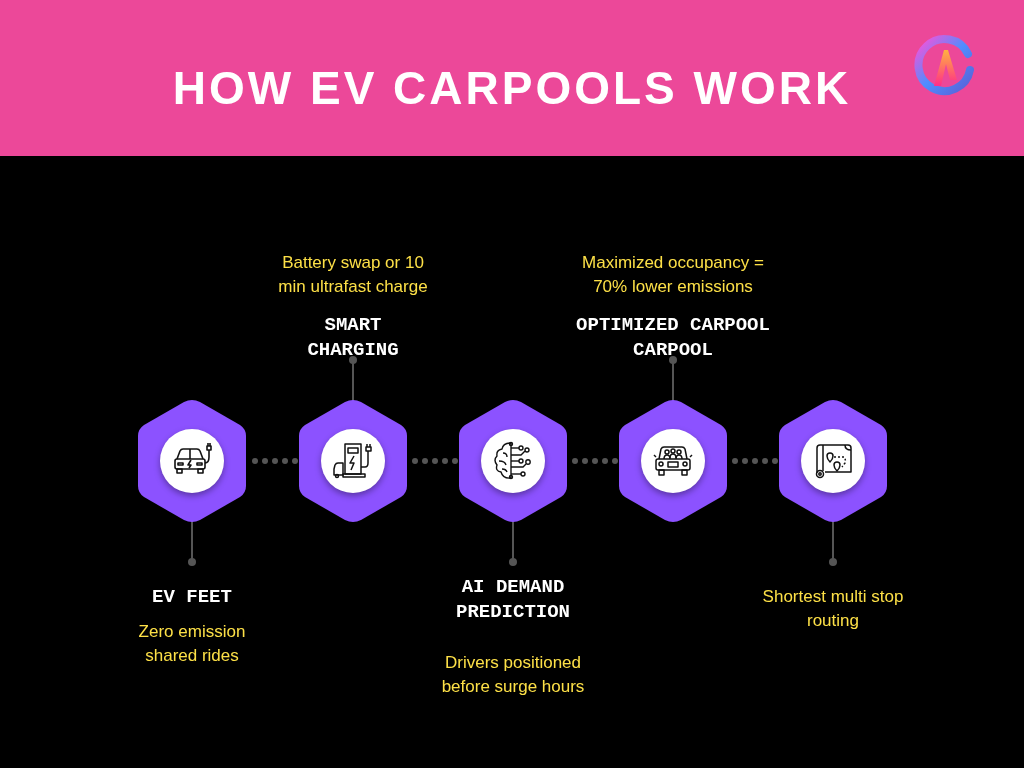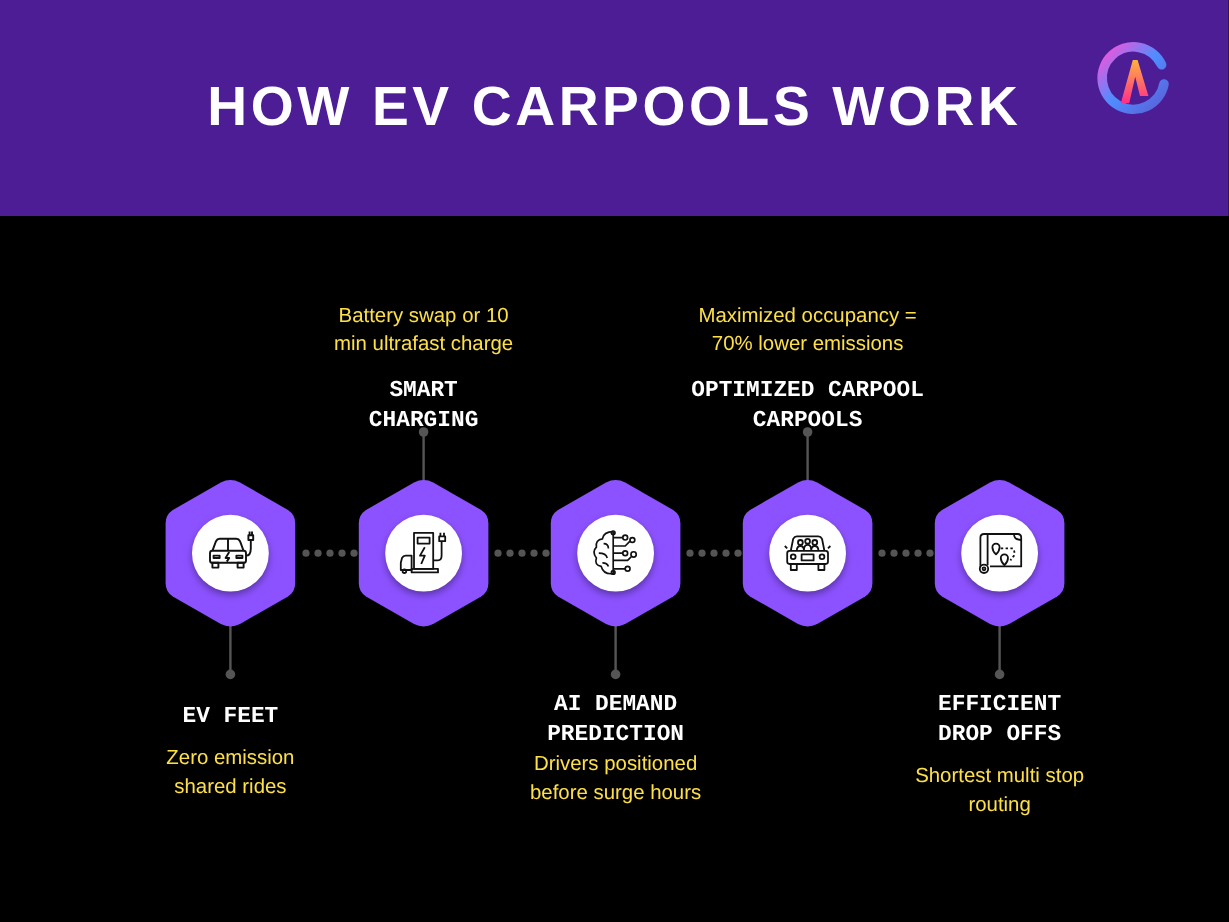--- a/index.html
+++ b/index.html
@@ -1,18 +1,18 @@
 <!DOCTYPE html>
 <html><head>
 <meta charset="utf-8">
 <style>
   html, body { margin:0; padding:0; }
   body { width:1024px; height:768px; background:#000; position:relative; overflow:hidden;
          font-family:"Liberation Sans", "DejaVu Sans", sans-serif; color:#fff; }
-  .header { position:absolute; left:0; top:0; width:1024px; height:180px; background:#4c1d95; }
+  .header { position:absolute; left:0; top:0; width:1024px; height:156px; background:#ec4899; }
   .title { position:absolute; left:0; top:62px; width:1024px; text-align:center;
            font-size:46px; font-weight:bold; letter-spacing:3px; color:#fff; line-height:52px; }
   .logo { position:absolute; left:910px; top:28px; width:70px; height:70px; }
   .step { position:absolute; width:0; height:0; }
   .hex { position:absolute; left:-56px; top:-63px; width:112px; height:126px; }
   .hex-circle { position:absolute; left:-32px; top:-32px; width:64px; height:64px; border-radius:50%;
                 background:#fff; box-shadow:0 3px 6px rgba(0,0,0,0.35); }
   .hex-circle svg { position:absolute; left:10px; top:10px; width:44px; height:44px; }
   .vline { position:absolute; left:-1px; width:2px; background:#555; }
   .vdot { position:absolute; left:-4px; width:8px; height:8px; border-radius:50%; background:#555; }
@@ -161,21 +161,21 @@
         <circle cx="32" cy="35" r="2"></circle>
       <circle cx="20" cy="5" r="1.5"></circle>
         <circle cx="20" cy="38" r="1.5"></circle>
     </svg>
   </div>
   <div class="label" style="top:114px;">
     <div class="heading">
       <div>AI DEMAND</div>
       <div>PREDICTION</div>
     </div>
-    <div class="desc" style="margin-top:0;">
+    <div class="desc" style="margin-top:26px;">
       <div>Drivers positioned</div>
       <div>before surge hours</div>
     </div>
   </div>
 </div>
 
 <div class="step" style="left:673px; top:461px;">
   <div class="vline" style="top:-100px; height:40px;"></div>
   <div class="vdot" style="top:-105px;"></div>
   <svg class="hex" viewBox="0 0 112 126">
@@ -200,21 +200,21 @@
         <path d="M39 18 L41 16"></path>
     </svg>
   </div>
   <div class="label" style="top:-210px; width:280px; left:-140px;">
     <div class="desc">
       <div>Maximized occupancy =</div>
       <div>70% lower emissions</div>
     </div>
     <div class="heading" style="margin-top:14px;">
       <div>OPTIMIZED CARPOOL</div>
-      <div>CARPOOLS</div>
+      <div>CARPOOL</div>
     </div>
   </div>
 </div>
 
 <div class="step" style="left:833px; top:461px;">
   <div class="vline" style="top:60px; height:40px;"></div>
   <div class="vdot" style="top:97px;"></div>
   <svg class="hex" viewBox="0 0 112 126">
     <path d="M56 2 Q60 2 64 4 L104 27 Q110 31 110 38 L110 88 Q110 95 104 99 L64 122 Q56 126 48 122 L8 99 Q2 95 2 88 L2 38 Q2 31 8 27 L48 4 Q52 2 56 2 Z" fill="#8c52ff"></path>
   </svg>
@@ -225,22 +225,18 @@
       <circle cx="9" cy="35" r="3.5"></circle>
         <circle cx="9" cy="35" r="1.2"></circle>
       <path d="M12 6 L12 32"></path>
       <path d="M34 6 Q34 11 40 11"></path>
       <path d="M16 17 a3 3 0 1 1 6 0 q0 3 -3 6 q-3 -3 -3 -6 z"></path>
       <path d="M23 26 a3 3 0 1 1 6 0 q0 3 -3 6 q-3 -3 -3 -6 z"></path>
       <path d="M23 18 L33 18 Q35 20 34 24 L31 28" stroke-dasharray="2 2"></path>
     </svg>
   </div>
   <div class="label" style="top:114px;">
-    <div class="heading">
-      <div>EFFICIENT</div>
-      <div>DROP OFFS</div>
-    </div>
     <div class="desc" style="margin-top:10px;">
       <div>Shortest multi stop</div>
       <div>routing</div>
     </div>
   </div>
 </div>
 
 </body></html>

